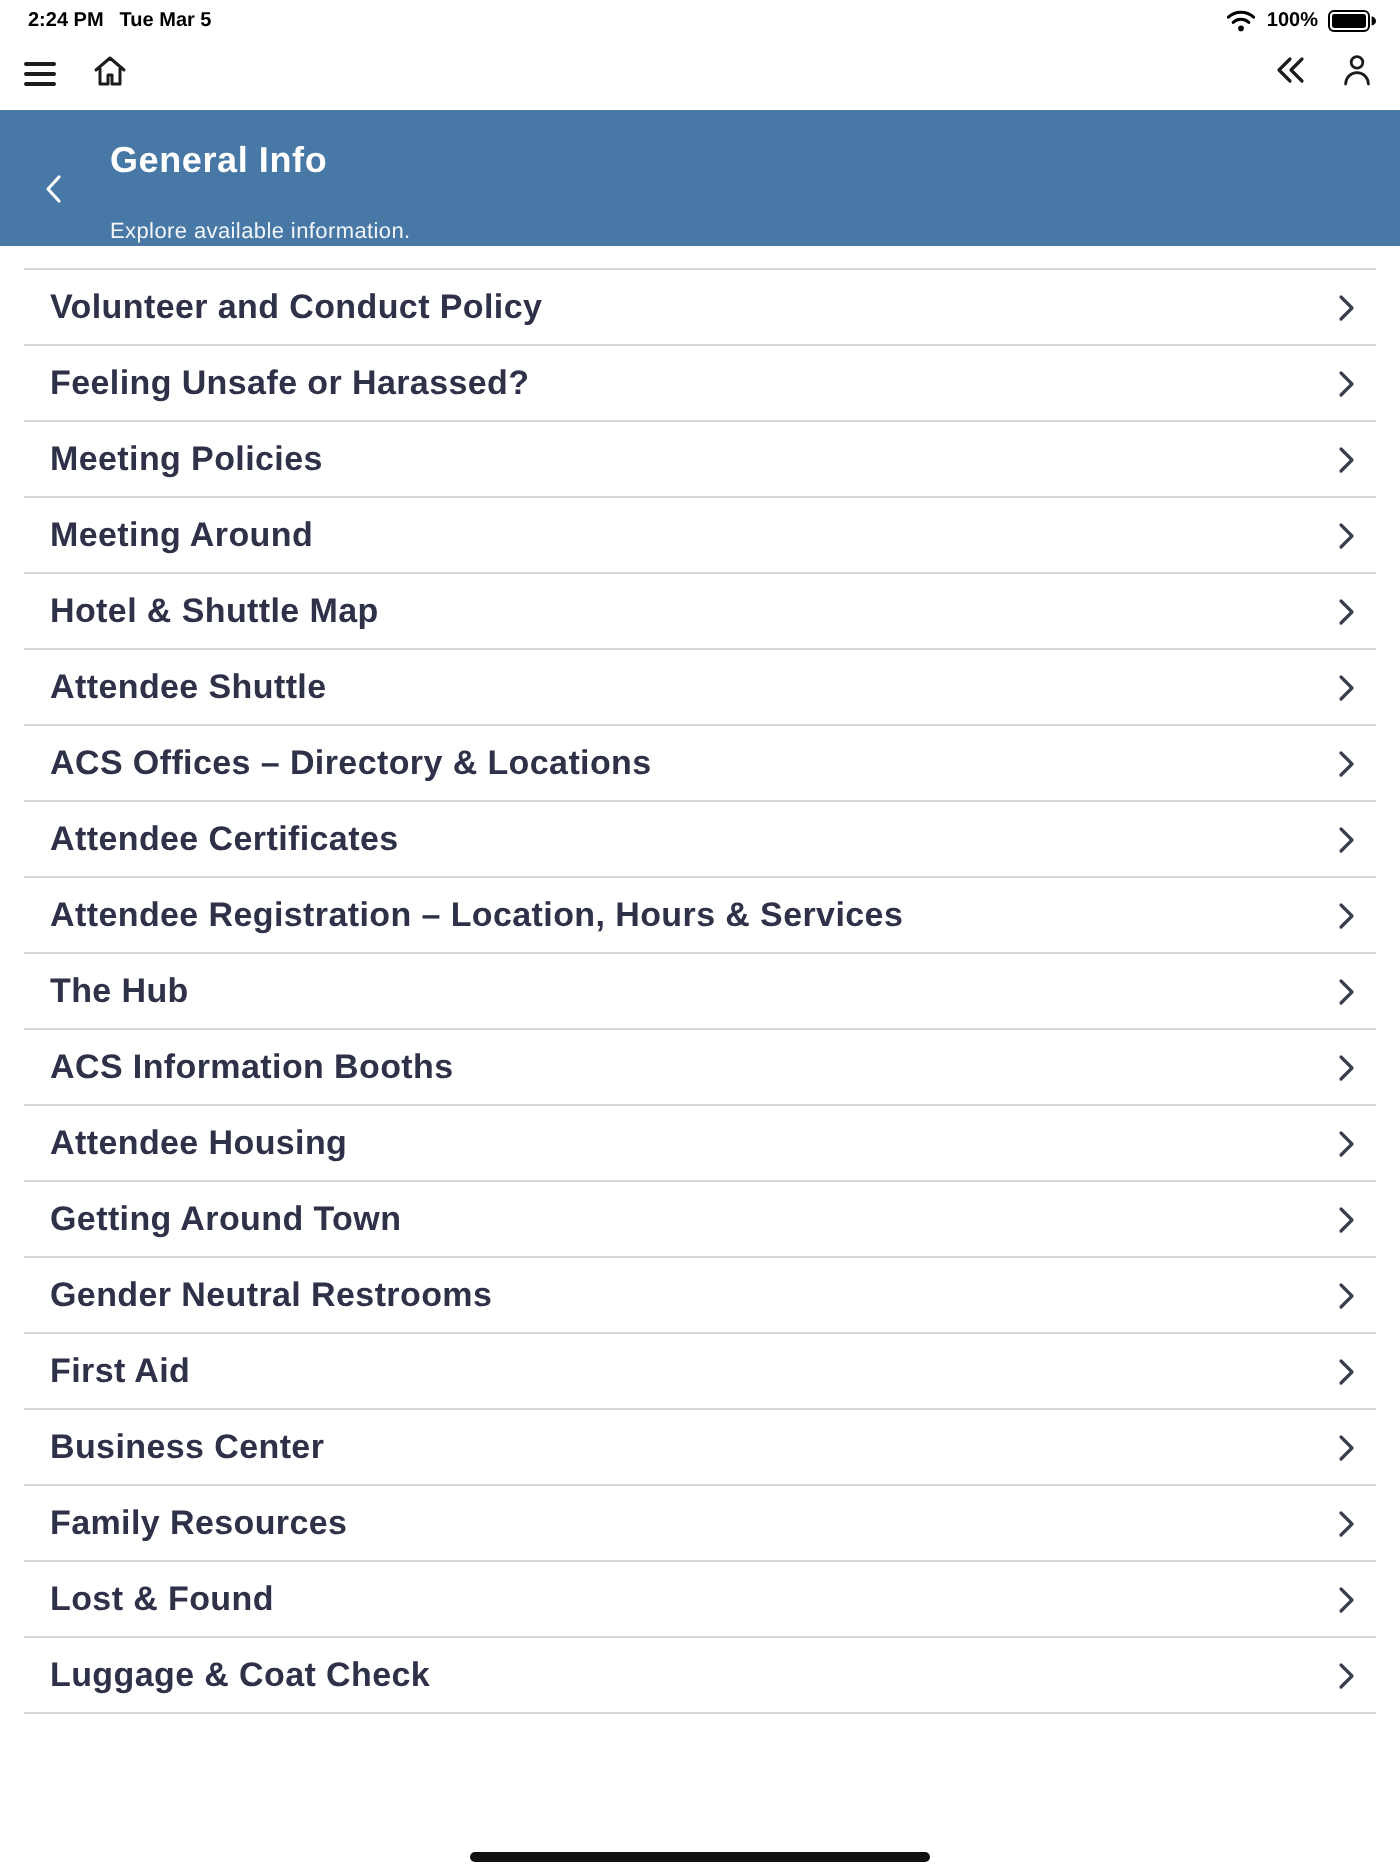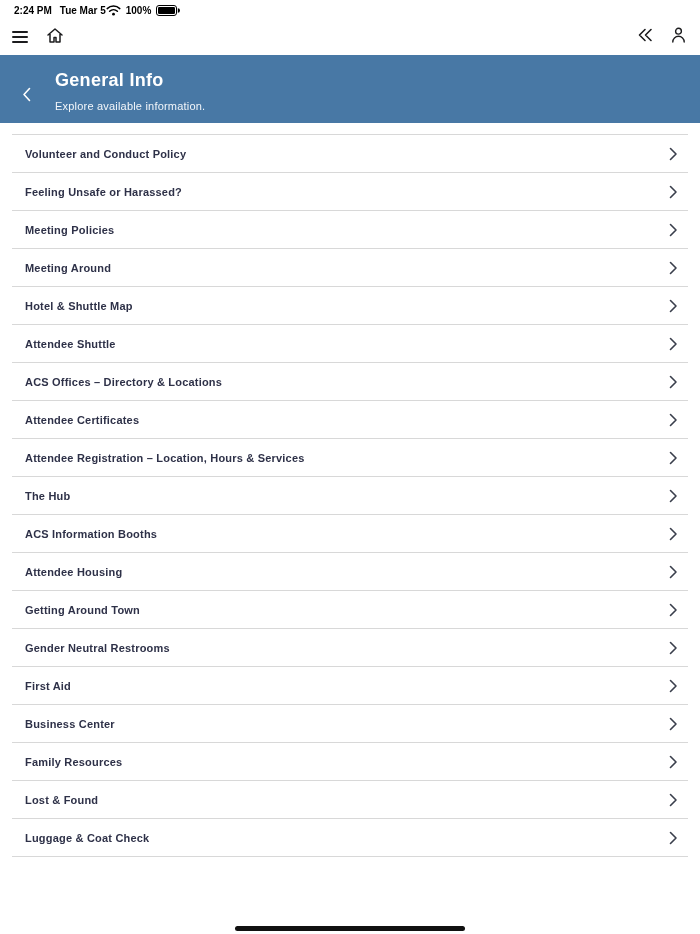--- a/index.html
+++ b/index.html
@@ -14,20 +14,21 @@
     font-family:"Liberation Sans", sans-serif;
     background:#ffffff;
     position:relative;
     overflow:hidden;
   }
   
   .status-bar{
     height:18px;
     display:flex;
     align-items:center;
+    justify-content:space-between;
     padding:2px 12px 0 14px;
     font-size:10px;
     font-weight:bold;
     color:#000;
   }
   .status-left{display:flex;gap:8px;align-items:center;}
   .status-right{display:flex;gap:5px;align-items:center;}
   .status-right svg{display:block;}
   
   .nav-bar{
@@ -59,42 +60,42 @@
     left:18px;top:28px;
     background:none;border:none;cursor:pointer;
     padding:4px;
   }
   .page-title{
     font-size:18px;
     font-weight:bold;
     letter-spacing:0.3px;
   }
   .page-subtitle{
-    margin-top:9px;
+    margin-top:19px;
     font-size:11px;
     color:#f2f6fa;
     letter-spacing:0.2px;
   }
   
   .list{
     margin:11px 12px 0 12px;
     border-top:1px solid var(--separator);
   }
   .row{
     height:38px;
     display:flex;
     align-items:center;
     justify-content:space-between;
     padding:0 4px 0 13px;
     border-bottom:1px solid var(--separator);
     cursor:pointer;
     background:#fff;
   }
   .row-label{
-    font-size:11px;
+    font-size:17px;
     font-weight:bold;
     color:var(--row-text);
     letter-spacing:0.2px;
   }
   .row-chevron{display:flex;align-items:center;padding-right:6px;}
   
   .home-indicator{
     position:absolute;
     bottom:3px;
     left:50%;

